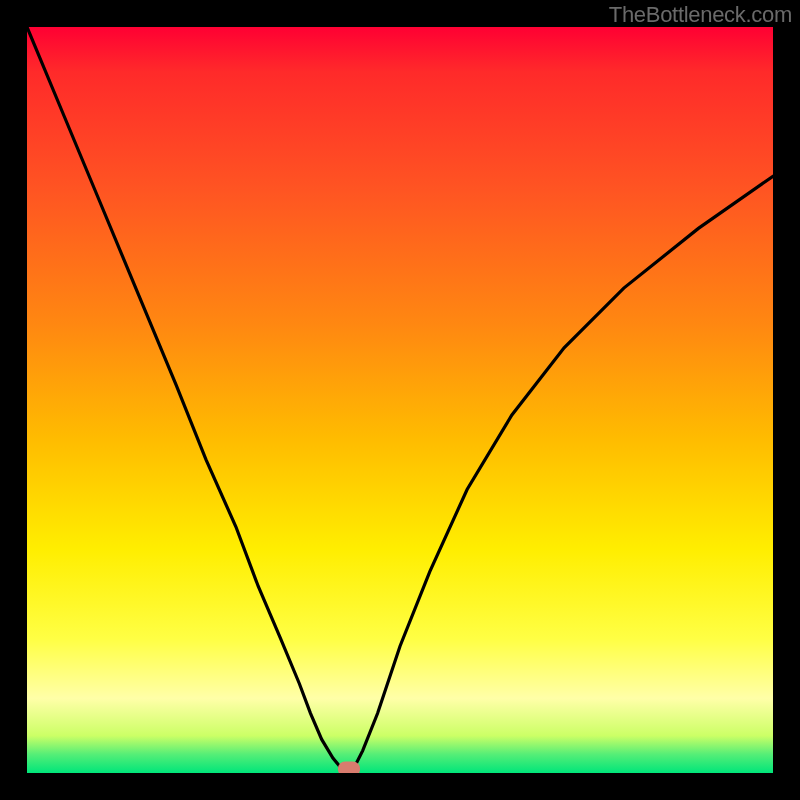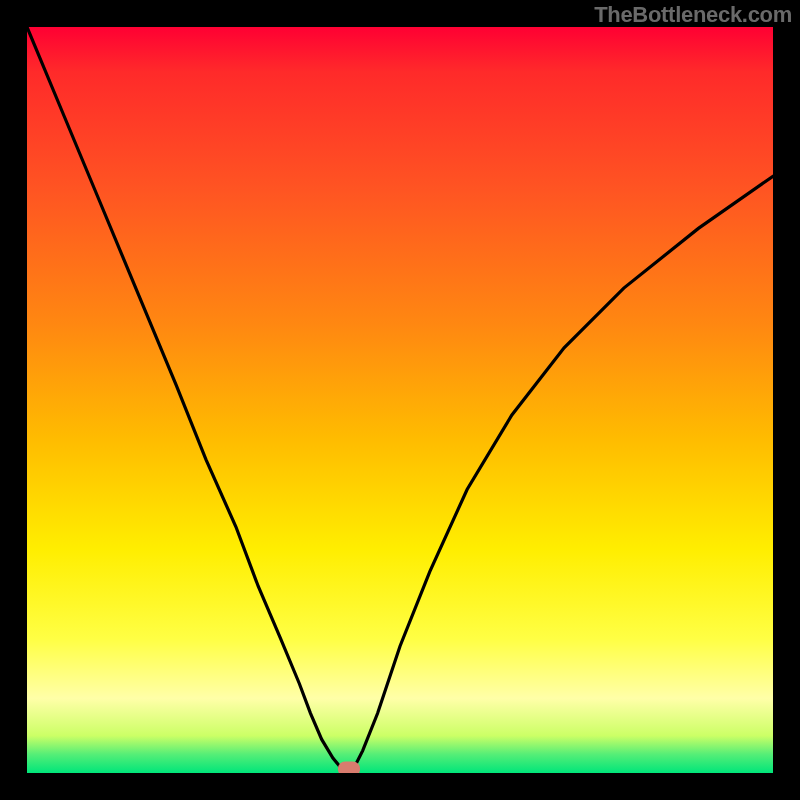--- a/index.html
+++ b/index.html
@@ -39,21 +39,21 @@
       #ccff66 95%,
       #55ee77 97.5%,
       #00e57a 100%
     );
   }
   .watermark {
     position: absolute;
     top: 2px;
     right: 8px;
     font-size: 22px;
-    font-weight: 700;
+    font-weight: 400;
     color: #6a6a6a;
     letter-spacing: -0.3px;
     z-index: 30;
   }
   .curve-svg {
     position: absolute;
     top: 0;
     left: 0;
     width: 746px;
     height: 746px;

